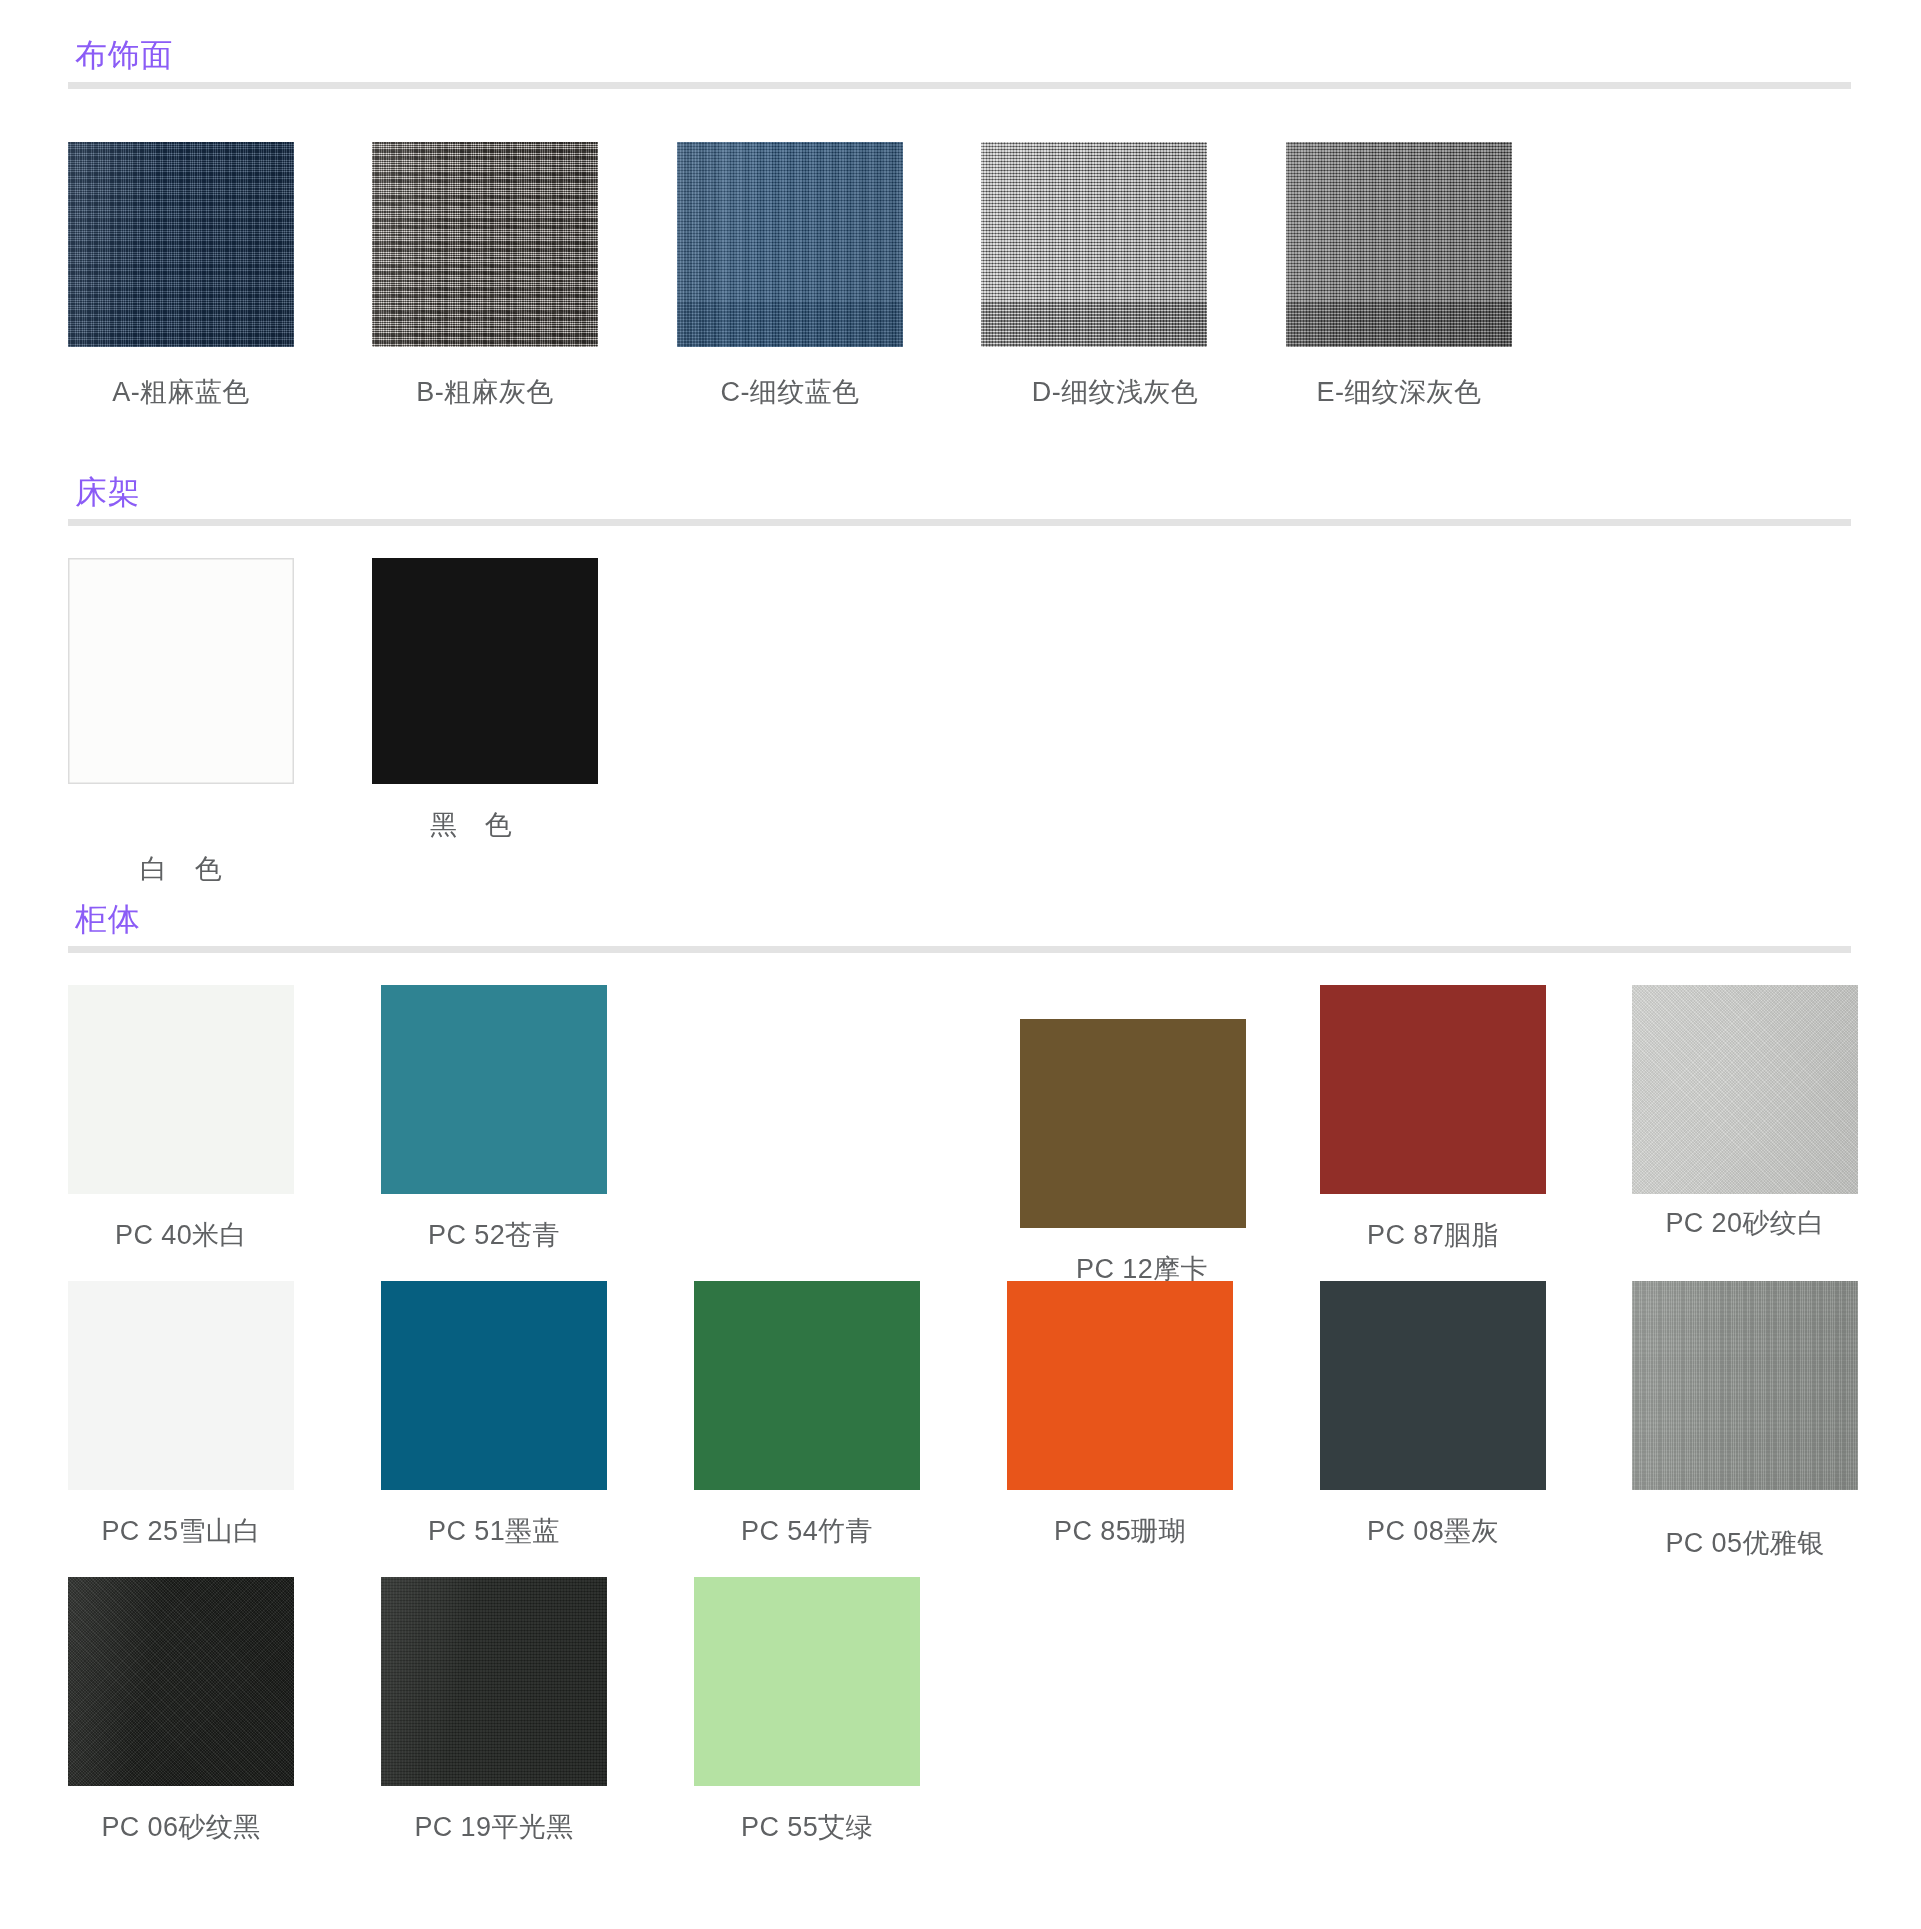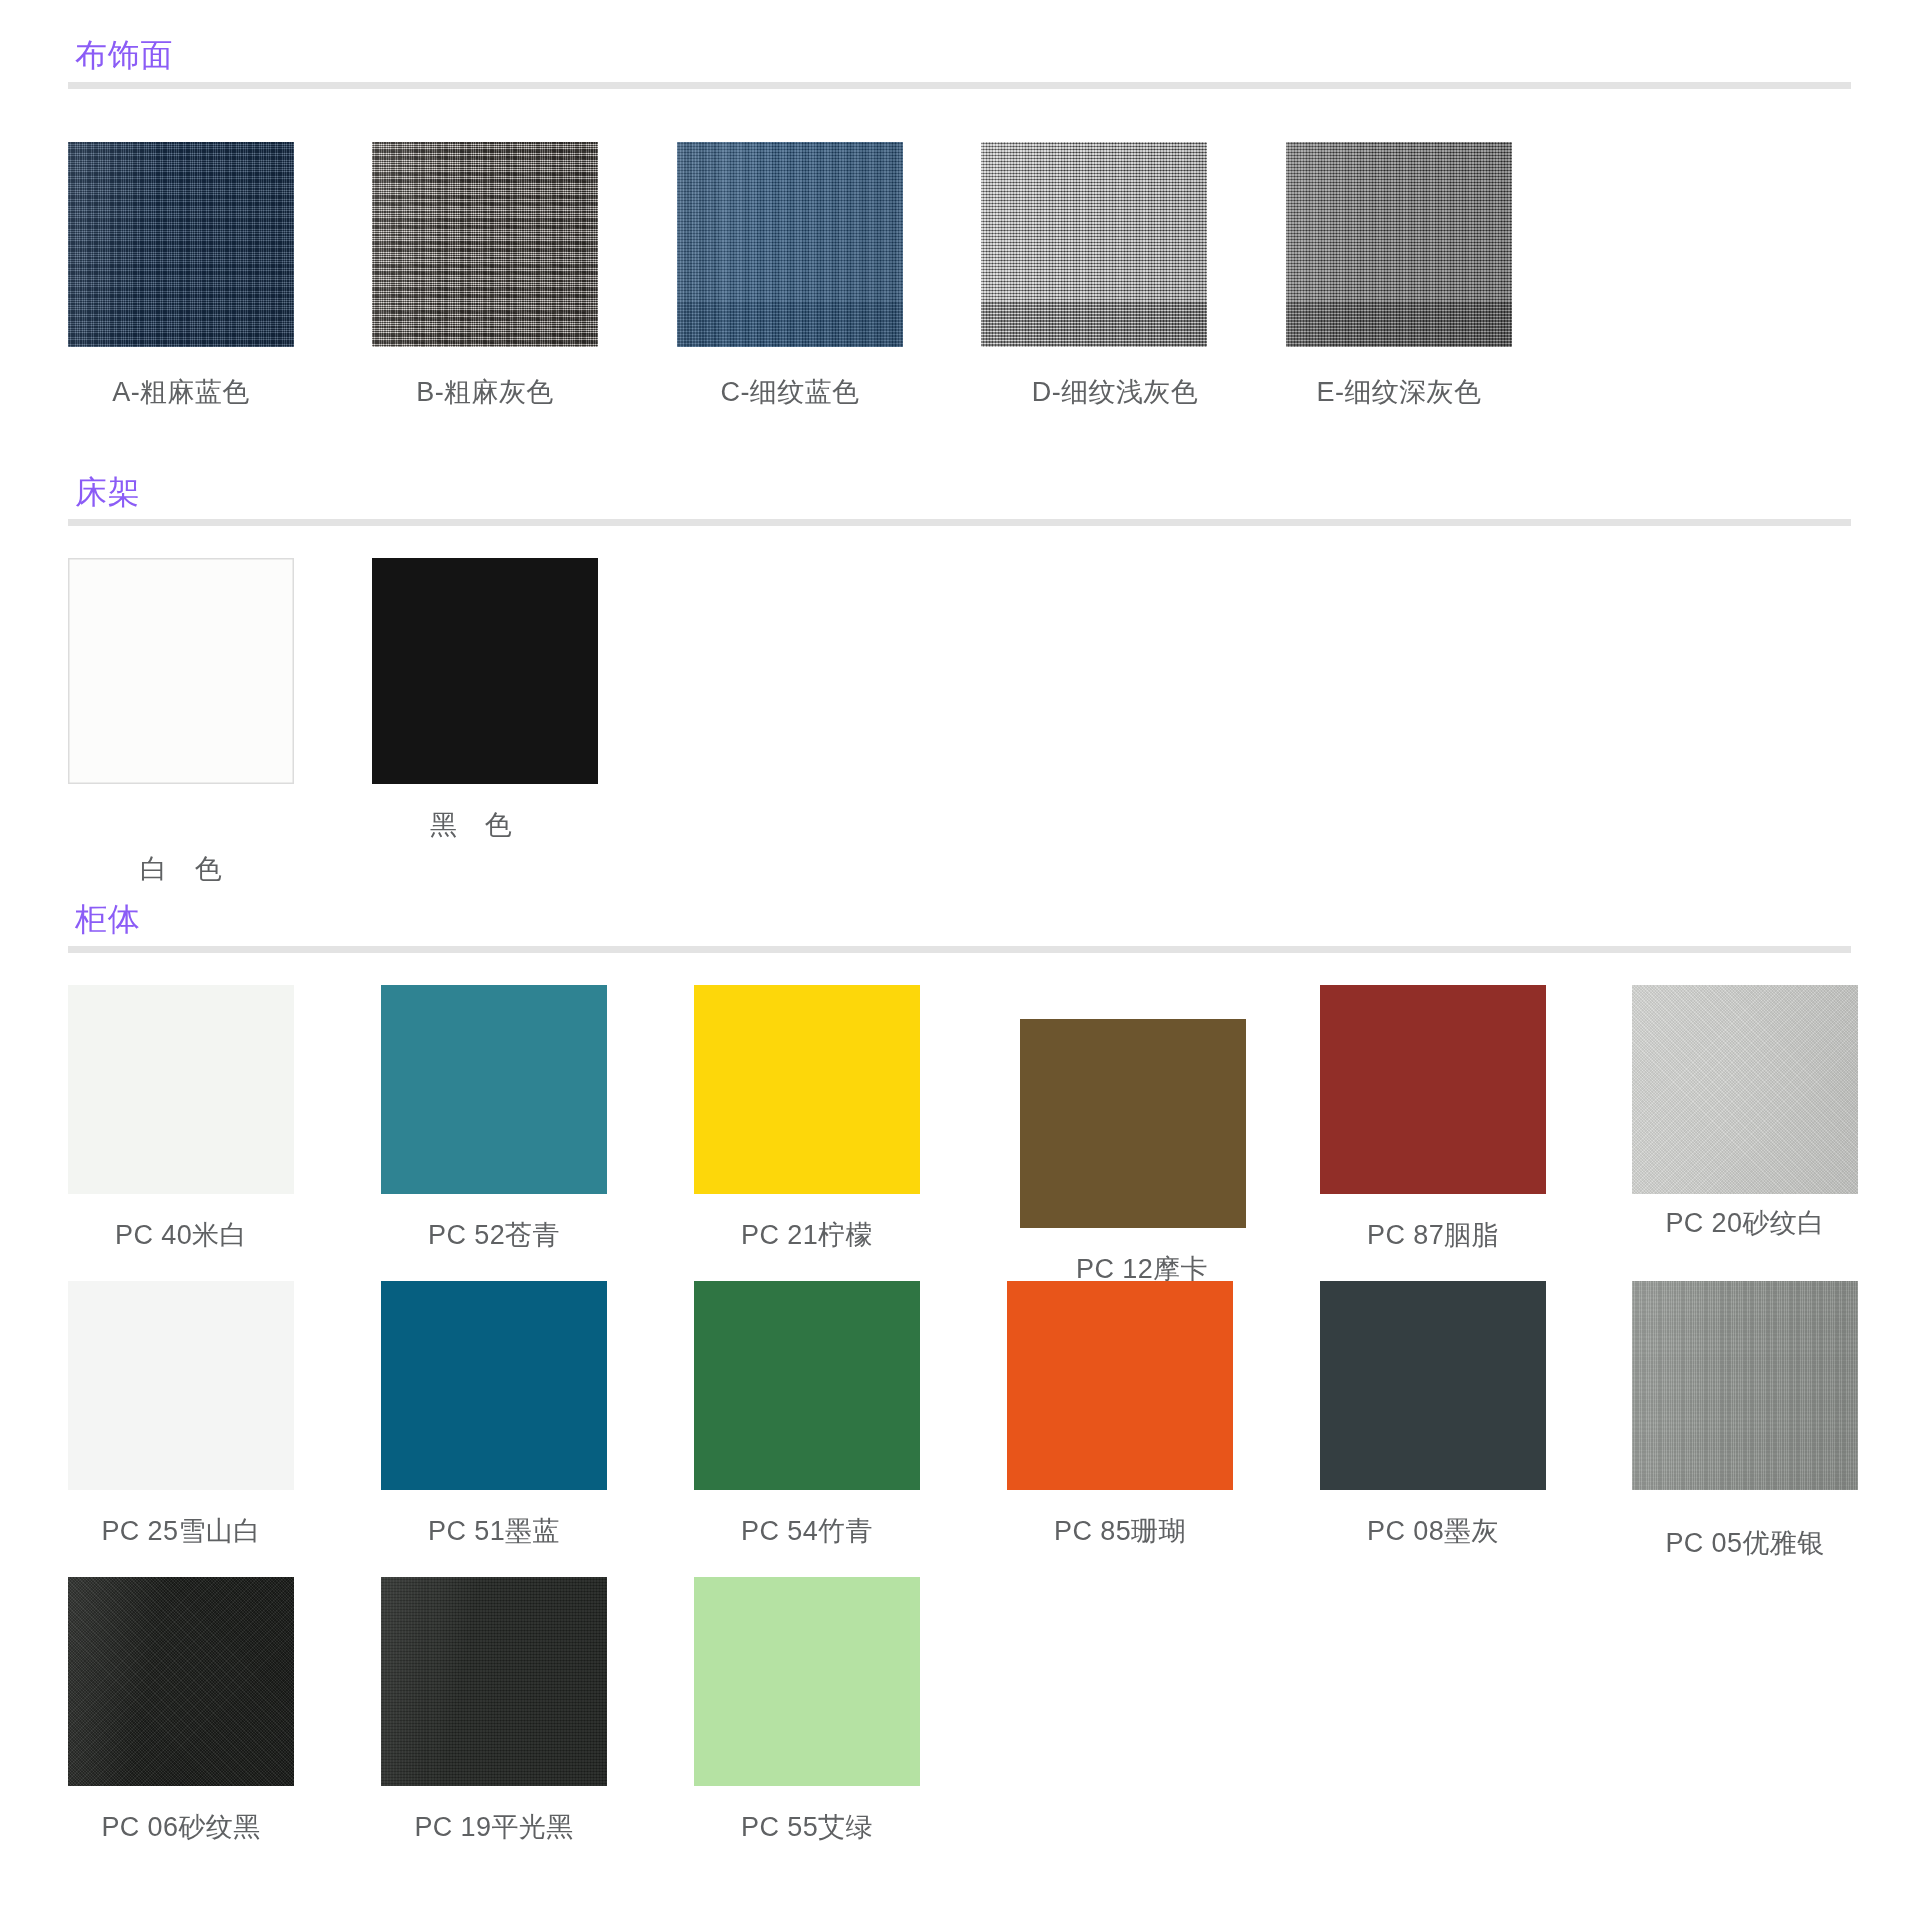--- a/index.html
+++ b/index.html
@@ -153,24 +153,20 @@
     <div class="sec-rule"></div>
     <div class="row" id="row-cabinet" style="top:87px;height:898px;">
         <div class="cell" style="left: 68px; top: 0px; width: 226px;">
           <div class="chip" style="width: 226px; height: 209px; background: rgb(243, 245, 242);"></div>
           <div class="label" style="top: 232px;">PC 40米白</div>
         </div>
         <div class="cell" style="left: 381px; top: 0px; width: 226px;">
           <div class="chip" style="width: 226px; height: 209px; background: rgb(47, 131, 146);"></div>
           <div class="label" style="top: 232px;">PC 52苍青</div>
         </div>
-        <div class="cell" style="left: 694px; top: 0px; width: 226px;">
-          <div class="chip" style="width: 226px; height: 209px; background: rgb(253, 215, 10);"></div>
-          <div class="label" style="top: 232px;">PC 21柠檬</div>
-        </div>
         <div class="cell" style="left: 1020px; top: 0px; width: 244px; margin-top: 34px;">
           <div class="chip" style="width: 226px; height: 209px; background: rgb(108, 85, 46);"></div>
           <div class="label" style="top: 232px;">PC 12摩卡</div>
         </div>
         <div class="cell" style="left: 1320px; top: 0px; width: 226px;">
           <div class="chip" style="width: 226px; height: 209px; background: rgb(145, 46, 40);"></div>
           <div class="label" style="top: 232px;">PC 87胭脂</div>
         </div>
         <div class="cell" style="left: 1632px; top: 0px; width: 226px;">
           <div class="chip" style="width: 226px; height: 209px; background: rgb(214, 215, 212);">

